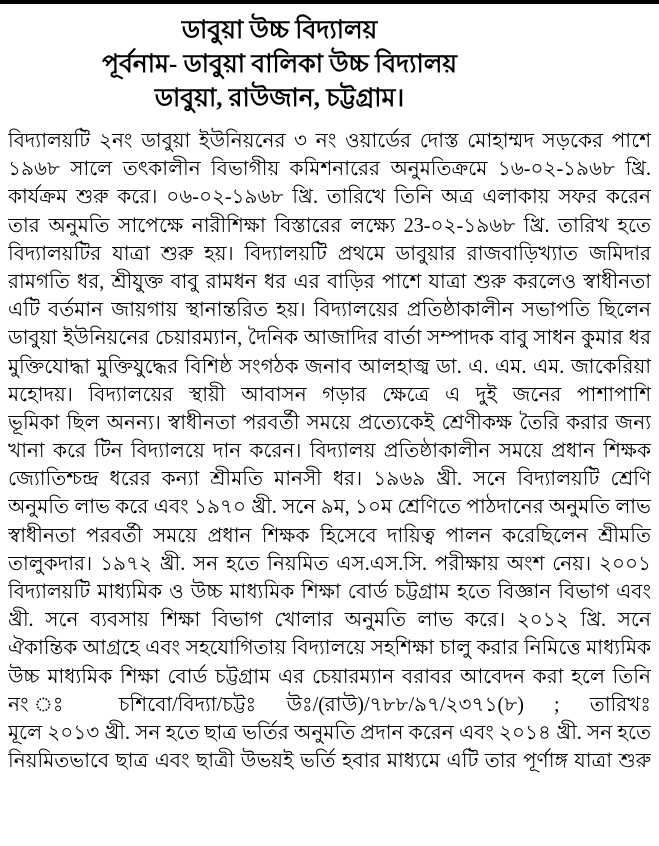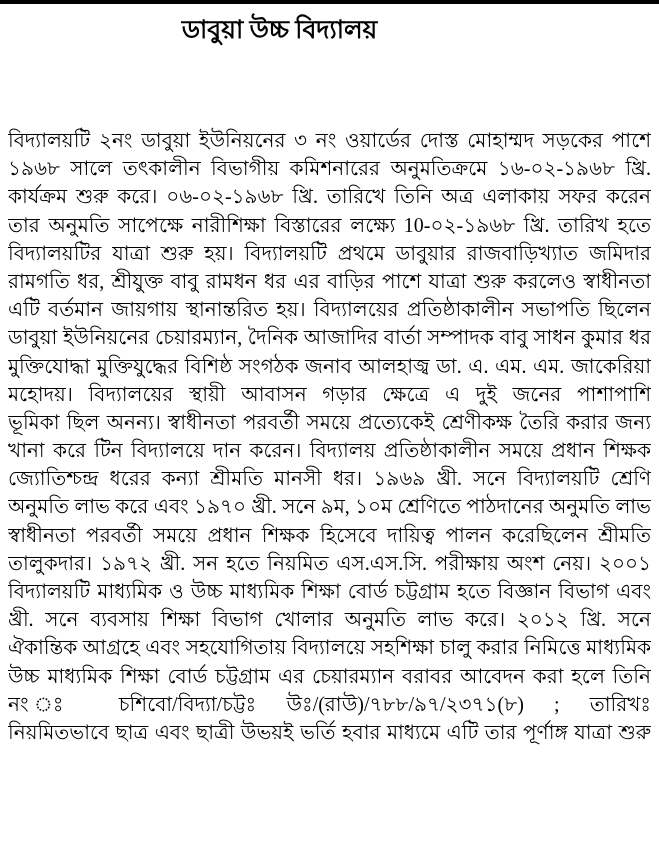--- a/index.html
+++ b/index.html
@@ -56,39 +56,42 @@
   }
 </style>
 </head>
 <body>
 
 <div class="page">
   <div class="top-rule"></div>
 
   <div class="doc-header">
     <div class="header-line">ডাবুয়া উচ্চ বিদ্যালয়</div>
+    <div class="header-line">পূর্বনাম- ডাবুয়া বালিকা উচ্চ বিদ্যালয়</div>
+    <div class="header-line">ডাবুয়া, রাউজান, চট্টগ্রাম।</div>
   </div>
 
   <div class="doc-body">
     <div class="body-line">বিদ্যালয়টি ২নং ডাবুয়া ইউনিয়নের ৩ নং ওয়ার্ডের দোস্ত মোহাম্মদ সড়কের পাশে অবস্থিত।</div>
     <div class="body-line">১৯৬৮ সালে তৎকালীন বিভাগীয় কমিশনারের অনুমতিক্রমে ১৬-০২-১৯৬৮ খ্রি. তারিখে</div>
     <div class="body-line">কার্যক্রম শুরু করে। ০৬-০২-১৯৬৮ খ্রি. তারিখে তিনি অত্র এলাকায় সফর করেন এবং</div>
-    <div class="body-line">তার অনুমতি সাপেক্ষে নারীশিক্ষা বিস্তারের লক্ষ্যে 10-০২-১৯৬৮ খ্রি. তারিখ হতে</div>
+    <div class="body-line">তার অনুমতি সাপেক্ষে নারীশিক্ষা বিস্তারের লক্ষ্যে 23-০২-১৯৬৮ খ্রি. তারিখ হতে</div>
     <div class="body-line">বিদ্যালয়টির যাত্রা শুরু হয়। বিদ্যালয়টি প্রথমে ডাবুয়ার রাজবাড়িখ্যাত জমিদার শ্রীযুক্ত বাবু</div>
     <div class="body-line">রামগতি ধর, শ্রীযুক্ত বাবু রামধন ধর এর বাড়ির পাশে যাত্রা শুরু করলেও স্বাধীনতা পরবর্তিতে</div>
     <div class="body-line">এটি বর্তমান জায়গায় স্থানান্তরিত হয়। বিদ্যালয়ের প্রতিষ্ঠাকালীন সভাপতি ছিলেন তৎকালিন</div>
     <div class="body-line">ডাবুয়া ইউনিয়নের চেয়ারম্যান, দৈনিক আজাদির বার্তা সম্পাদক বাবু সাধন কুমার ধর এবং</div>
     <div class="body-line">মুক্তিযোদ্ধা মুক্তিযুদ্ধের বিশিষ্ঠ সংগঠক জনাব আলহাজ্ব ডা. এ. এম. এম. জাকেরিয়া চৌধুরী</div>
     <div class="body-line">মহোদয়। বিদ্যালয়ের  স্থায়ী আবাসন গড়ার ক্ষেত্রে এ দুই জনের পাশাপাশি এলাকাবাসির</div>
     <div class="body-line">ভূমিকা ছিল অনন্য। স্বাধীনতা পরবর্তী সময়ে প্রত্যেকেই শ্রেণীকক্ষ তৈরি করার জন্য দেড়</div>
     <div class="body-line">খানা করে টিন বিদ্যালয়ে দান করেন। বিদ্যালয় প্রতিষ্ঠাকালীন সময়ে প্রধান শিক্ষক হিসেবে</div>
     <div class="body-line">জ্যোতিশ্চন্দ্র ধরের কন্যা শ্রীমতি মানসী ধর। ১৯৬৯ খ্রী. সনে বিদ্যালয়টি শ্রেণি পাঠদানের</div>
     <div class="body-line">অনুমতি লাভ করে এবং ১৯৭০ খ্রী. সনে ৯ম, ১০ম শ্রেণিতে পাঠদানের অনুমতি লাভ করে।</div>
     <div class="body-line">স্বাধীনতা পরবর্তী সময়ে প্রধান শিক্ষক হিসেবে দায়িত্ব পালন করেছিলেন শ্রীমতি অণিমা</div>
     <div class="body-line">তালুকদার। ১৯৭২ খ্রী. সন হতে নিয়মিত এস.এস.সি. পরীক্ষায় অংশ নেয়। ২০০১ খ্রী. সনে</div>
     <div class="body-line">বিদ্যালয়টি মাধ্যমিক ও উচ্চ মাধ্যমিক শিক্ষা বোর্ড চট্টগ্রাম হতে বিজ্ঞান বিভাগ এবং ২০১১</div>
     <div class="body-line">খ্রী. সনে ব্যবসায় শিক্ষা বিভাগ খোলার অনুমতি লাভ করে। ২০১২ খ্রি. সনে এলাকাবাসীর</div>
     <div class="body-line">ঐকান্তিক আগ্রহে এবং সহযোগিতায় বিদ্যালয়ে সহশিক্ষা চালু করার নিমিত্তে মাধ্যমিক ও</div>
     <div class="body-line">উচ্চ মাধ্যমিক শিক্ষা বোর্ড চট্টগ্রাম এর চেয়ারম্যান বরাবর আবেদন করা হলে তিনি স্মারক</div>
     <div class="body-line">নং ঃ চশিবো/বিদ্যা/চট্টঃ উঃ/(রাউ)/৭৮৮/৯৭/২৩৭১(৮) ; তারিখঃ ৩১/১০/২০১২খ্রী.</div>
+    <div class="body-line">মূলে ২০১৩ খ্রী. সন হতে ছাত্র ভর্তির অনুমতি প্রদান করেন এবং ২০১৪ খ্রী. সন হতে</div>
     <div class="body-line">নিয়মিতভাবে ছাত্র এবং ছাত্রী উভয়ই ভর্তি হবার মাধ্যমে এটি তার পূর্ণাঙ্গ যাত্রা শুরু করে।</div>
   </div>
 </div>
 
 </body></html>

